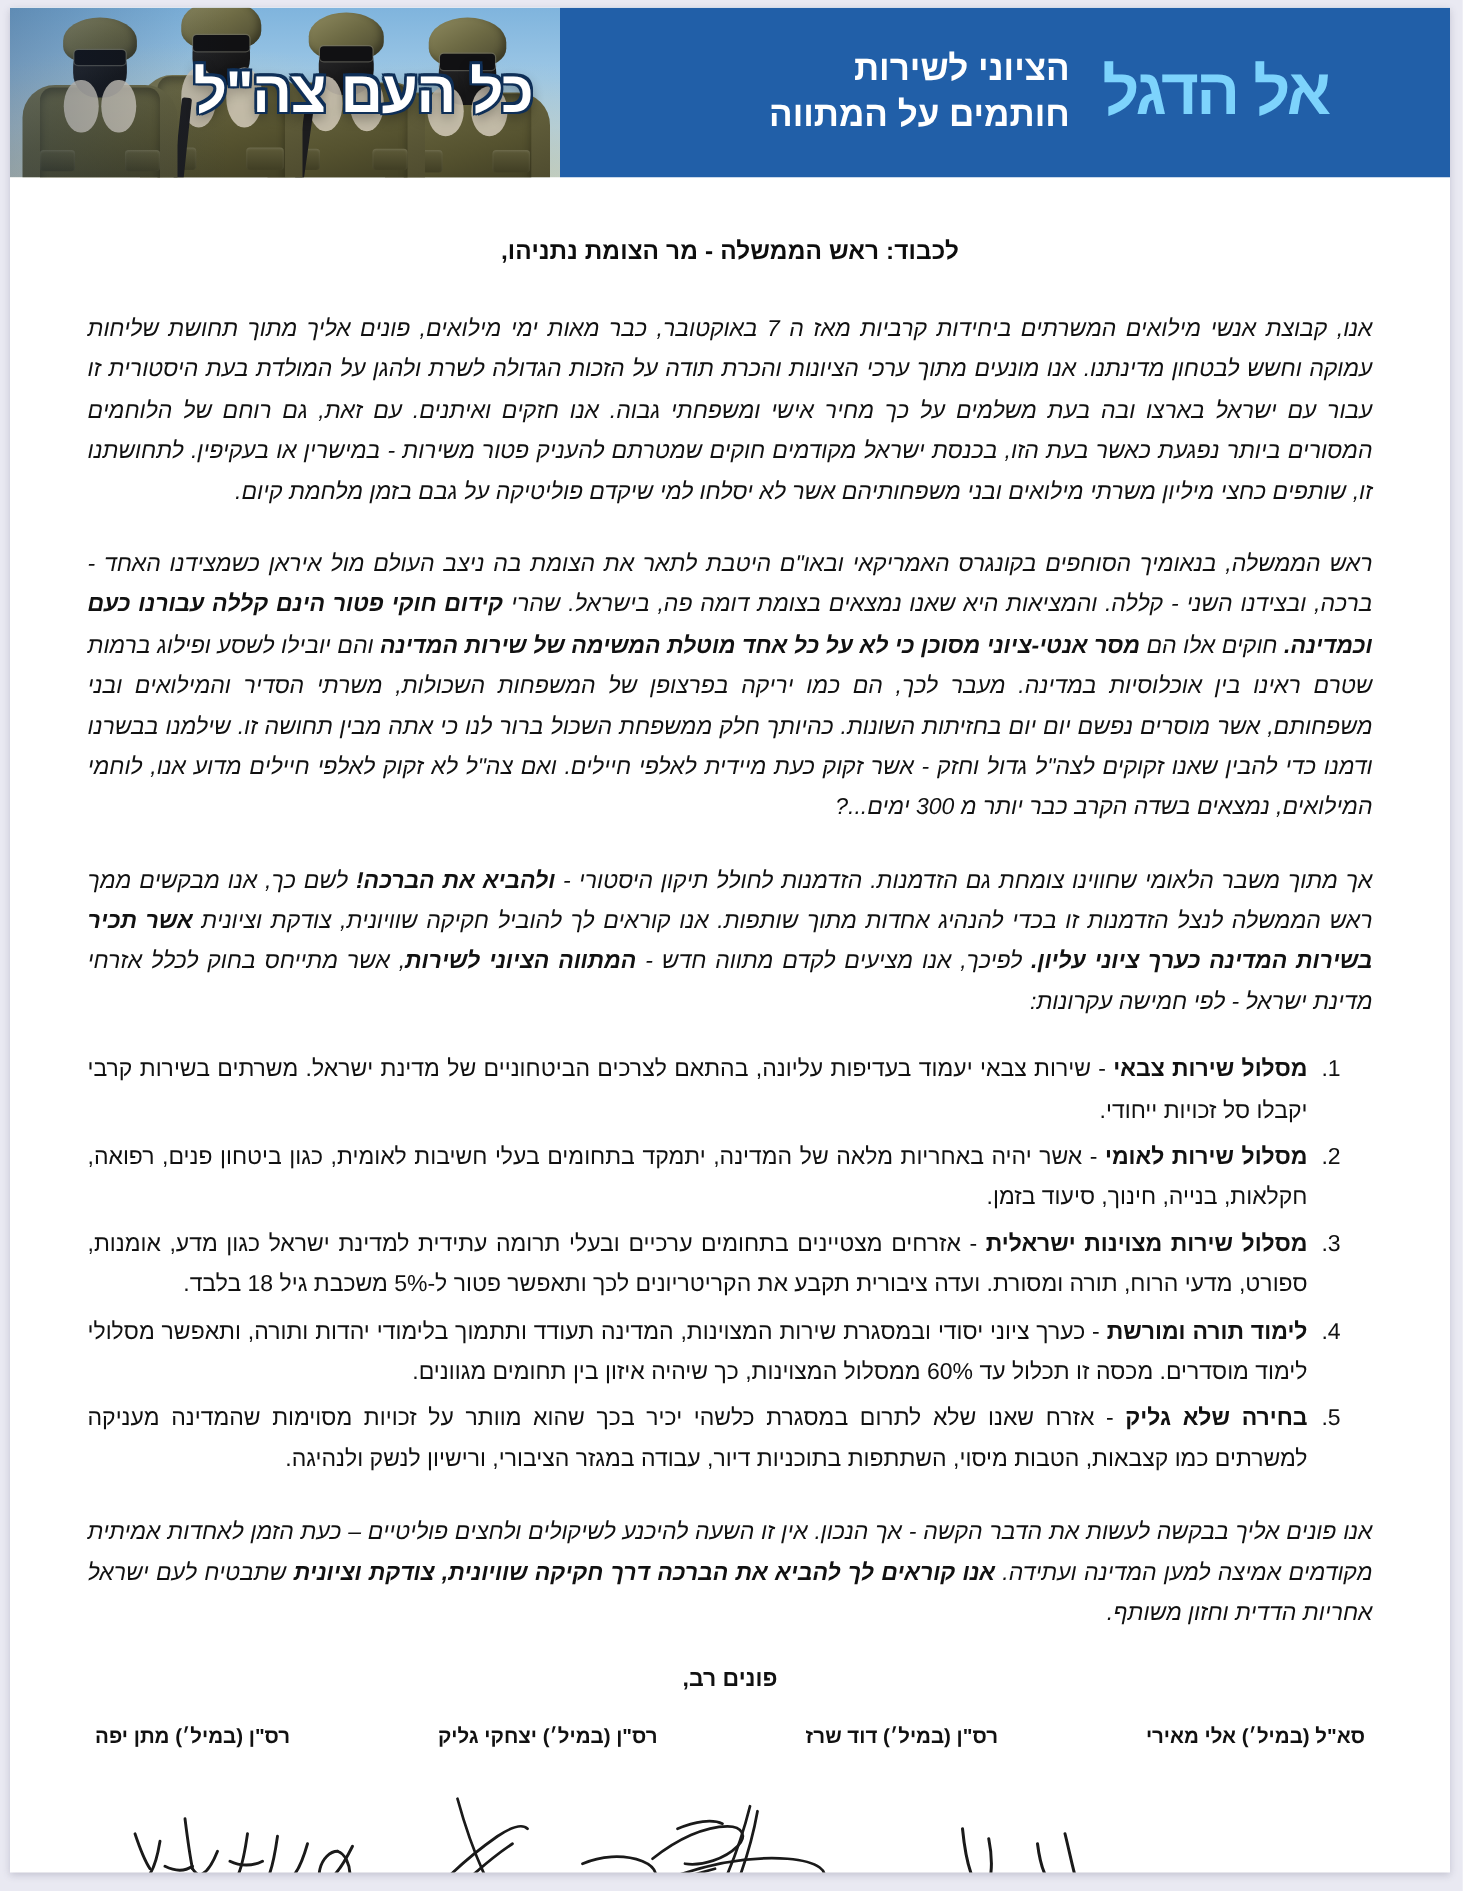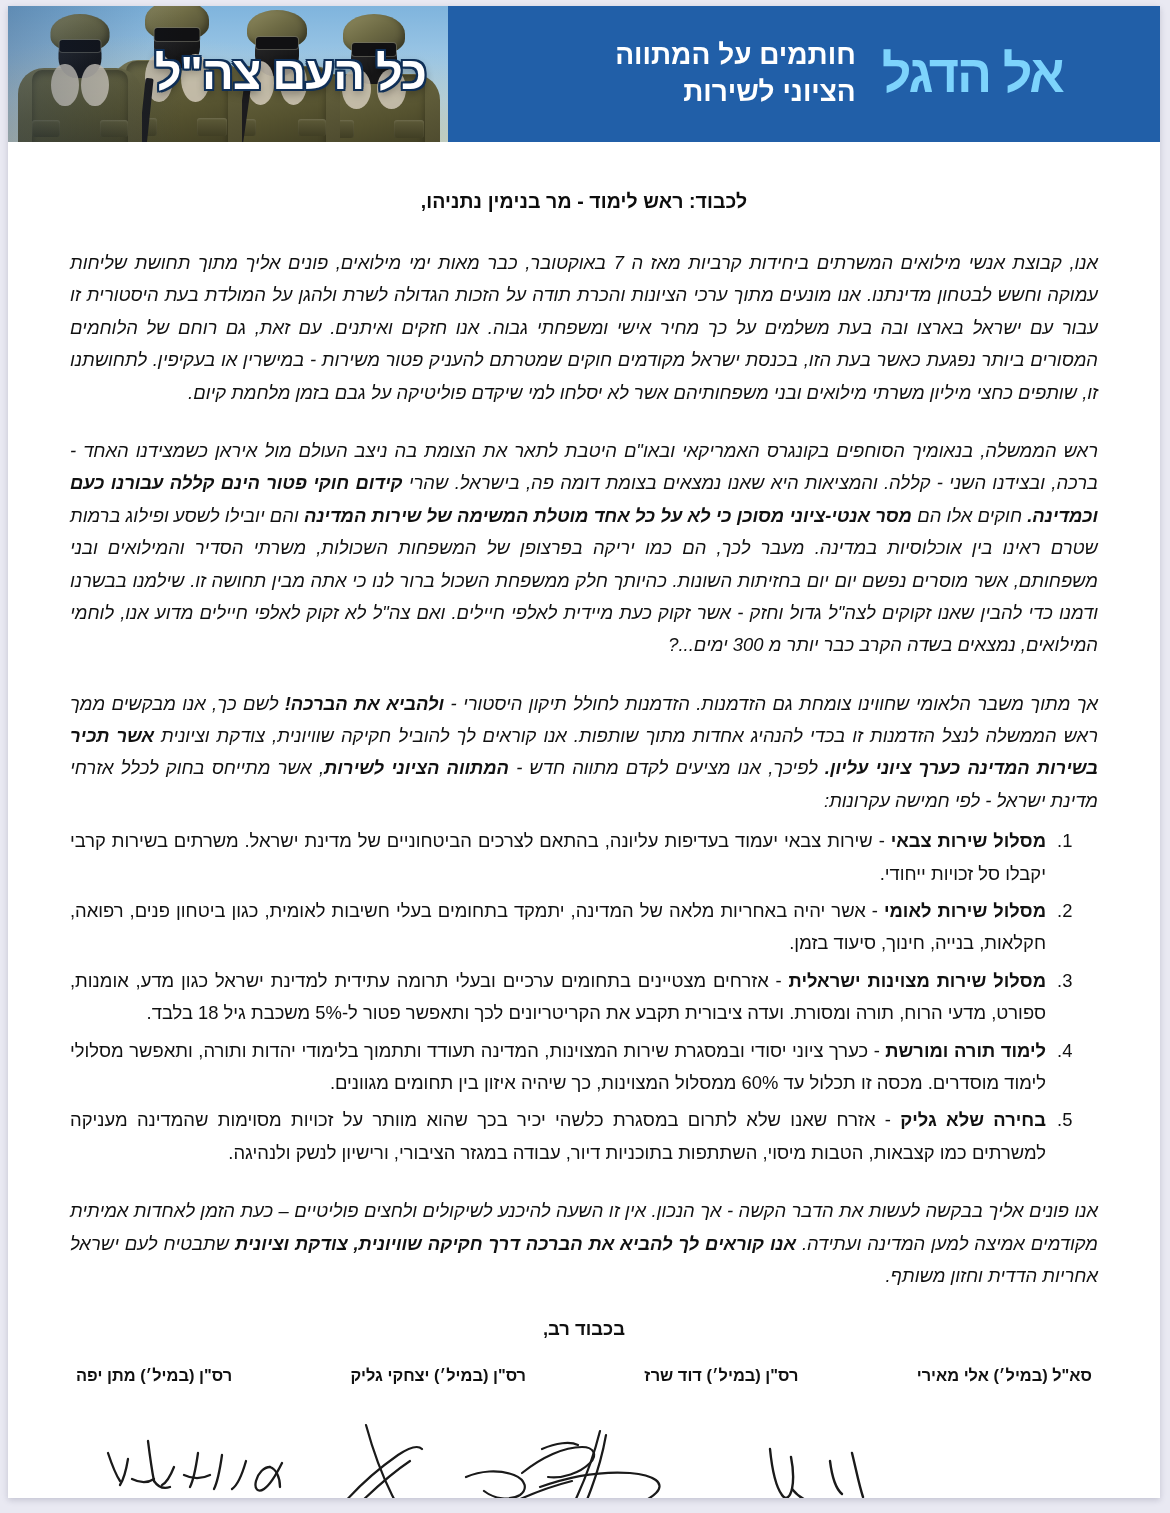--- a/index.html
+++ b/index.html
@@ -171,21 +171,21 @@
     letter-spacing: 0.1px;
   }
   p.para {
     font-size: 18.4px;
     line-height: 1.76;
     color: #111111;
     text-align: justify;
     margin: 0 0 26px 0;
     font-style: italic;
   }
-  p.para.tight { margin-bottom: 8px; }
+  p.para.tight { margin-bottom: 22px; }
   b { font-weight: 700; }
 
   ol.principles {
     margin: 4px 0 26px 0;
     padding-right: 46px;
     font-size: 18.4px;
     line-height: 1.76;
     color: #111111;
   }
   ol.principles li {
@@ -288,47 +288,47 @@
         <div class="sold-eye" style="right:27%;"></div>
       </div>
 
       <div class="banner-photo-fade"></div>
       <div class="photo-caption">כל העם צה"ל</div>
     </div>
 
     <div class="banner-blue">
       <div class="brand-logo">אל הדגל</div>
       <div class="brand-sub">
+        <div>הציוני לשירות</div>
         <div>חותמים על המתווה</div>
-        <div>הציוני לשירות</div>
       </div>
     </div>
   </div>
 
   <div class="doc">
 
-    <div class="addressee">לכבוד: ראש לימוד - מר בנימין נתניהו,</div>
+    <div class="addressee">לכבוד: ראש הממשלה - מר הצומת נתניהו,</div>
 
     <p class="para">אנו, קבוצת אנשי מילואים המשרתים ביחידות קרביות מאז ה 7 באוקטובר, כבר מאות ימי מילואים, פונים אליך מתוך תחושת שליחות עמוקה וחשש לבטחון מדינתנו. אנו מונעים מתוך ערכי הציונות והכרת תודה על הזכות הגדולה לשרת ולהגן על המולדת בעת היסטורית זו עבור עם ישראל בארצו ובה בעת משלמים על כך מחיר אישי ומשפחתי גבוה. אנו חזקים ואיתנים. עם זאת, גם רוחם של הלוחמים המסורים ביותר נפגעת כאשר בעת הזו, בכנסת ישראל מקודמים חוקים שמטרתם להעניק פטור משירות - במישרין או בעקיפין. לתחושתנו זו, שותפים כחצי מיליון משרתי מילואים ובני משפחותיהם אשר לא יסלחו למי שיקדם פוליטיקה על גבם בזמן מלחמת קיום.</p>
 
     <p class="para"><span>ראש הממשלה, בנאומיך הסוחפים בקונגרס האמריקאי ובאו"ם היטבת לתאר את הצומת בה ניצב העולם מול איראן כשמצידנו האחד - ברכה, ובצידנו השני - קללה. והמציאות היא שאנו נמצאים בצומת דומה פה, בישראל. שהרי </span><b>קידום חוקי פטור הינם קללה עבורנו כעם וכמדינה.</b><span> חוקים אלו הם </span><b>מסר אנטי-ציוני מסוכן כי לא על כל אחד מוטלת המשימה של שירות המדינה</b><span> והם יובילו לשסע ופילוג ברמות שטרם ראינו בין אוכלוסיות במדינה. מעבר לכך, הם כמו יריקה בפרצופן של המשפחות השכולות, משרתי הסדיר והמילואים ובני משפחותם, אשר מוסרים נפשם יום יום בחזיתות השונות. כהיותך חלק ממשפחת השכול ברור לנו כי אתה מבין תחושה זו. שילמנו בבשרנו ודמנו כדי להבין שאנו זקוקים לצה"ל גדול וחזק - אשר זקוק כעת מיידית לאלפי חיילים. ואם צה"ל לא זקוק לאלפי חיילים מדוע אנו, לוחמי המילואים, נמצאים בשדה הקרב כבר יותר מ 300 ימים...?</span></p>
 
     <p class="para tight"><span>אך מתוך משבר הלאומי שחווינו צומחת גם הזדמנות. הזדמנות לחולל תיקון היסטורי - </span><b>ולהביא את הברכה!</b><span> לשם כך, אנו מבקשים ממך ראש הממשלה לנצל הזדמנות זו בכדי להנהיג אחדות מתוך שותפות. אנו קוראים לך להוביל חקיקה שוויונית, צודקת וציונית </span><b>אשר תכיר בשירות המדינה כערך ציוני עליון.</b><span> לפיכך, אנו מציעים לקדם מתווה חדש - </span><b>המתווה הציוני לשירות</b><span>, אשר מתייחס בחוק לכלל אזרחי מדינת ישראל - לפי חמישה עקרונות:</span></p>
 
     <ol class="principles">
         <li><b>מסלול שירות צבאי</b><span> - שירות צבאי יעמוד בעדיפות עליונה, בהתאם לצרכים הביטחוניים של מדינת ישראל. משרתים בשירות קרבי יקבלו סל זכויות ייחודי.</span></li>
         <li><b>מסלול שירות לאומי</b><span> - אשר יהיה באחריות מלאה של המדינה, יתמקד בתחומים בעלי חשיבות לאומית, כגון ביטחון פנים, רפואה, חקלאות, בנייה, חינוך, סיעוד בזמן.</span></li>
         <li><b>מסלול שירות מצוינות ישראלית</b><span> - אזרחים מצטיינים בתחומים ערכיים ובעלי תרומה עתידית למדינת ישראל כגון מדע, אומנות, ספורט, מדעי הרוח, תורה ומסורת. ועדה ציבורית תקבע את הקריטריונים לכך ותאפשר פטור ל-5% משכבת גיל 18 בלבד.</span></li>
         <li><b>לימוד תורה ומורשת</b><span> - כערך ציוני יסודי ובמסגרת שירות המצוינות, המדינה תעודד ותתמוך בלימודי יהדות ותורה, ותאפשר מסלולי לימוד מוסדרים. מכסה זו תכלול עד 60% ממסלול המצוינות, כך שיהיה איזון בין תחומים מגוונים.</span></li>
         <li><b>בחירה שלא גליק</b><span> - אזרח שאנו שלא לתרום במסגרת כלשהי יכיר בכך שהוא מוותר על זכויות מסוימות שהמדינה מעניקה למשרתים כמו קצבאות, הטבות מיסוי, השתתפות בתוכניות דיור, עבודה במגזר הציבורי, ורישיון לנשק ולנהיגה.</span></li>
       </ol>
 
     <p class="para"><span>אנו פונים אליך בבקשה לעשות את הדבר הקשה - אך הנכון. אין זו השעה להיכנע לשיקולים ולחצים פוליטיים – כעת הזמן לאחדות אמיתית מקודמים אמיצה למען המדינה ועתידה. </span><b>אנו קוראים לך להביא את הברכה דרך חקיקה שוויונית, צודקת וציונית</b><span> שתבטיח לעם ישראל אחריות הדדית וחזון משותף.</span></p>
 
-    <div class="regards">בכבוד רב,</div>
+    <div class="regards">פונים רב,</div>
 
     <div class="signers">
         <div class="signer-name">סא"ל (במיל׳) אלי מאירי</div>
         <div class="signer-name">רס"ן (במיל׳) דוד שרז</div>
         <div class="signer-name">רס"ן (במיל׳) יצחקי גליק</div>
         <div class="signer-name">רס"ן (במיל׳) מתן יפה</div>
       </div>
 
     <div class="sig-area">
       <svg viewBox="0 0 1028 210" fill="none" xmlns="http://www.w3.org/2000/svg" stroke="#1a1a1a" stroke-width="2.1" stroke-linecap="round" stroke-linejoin="round">

